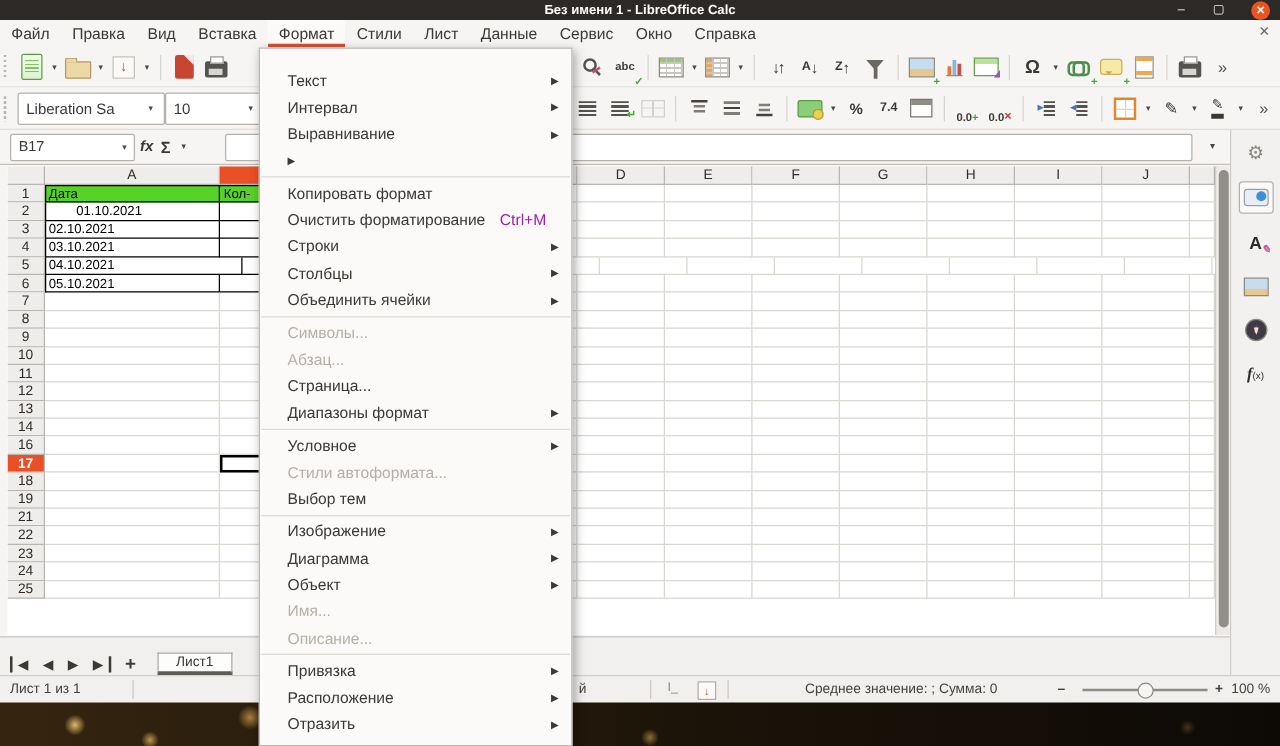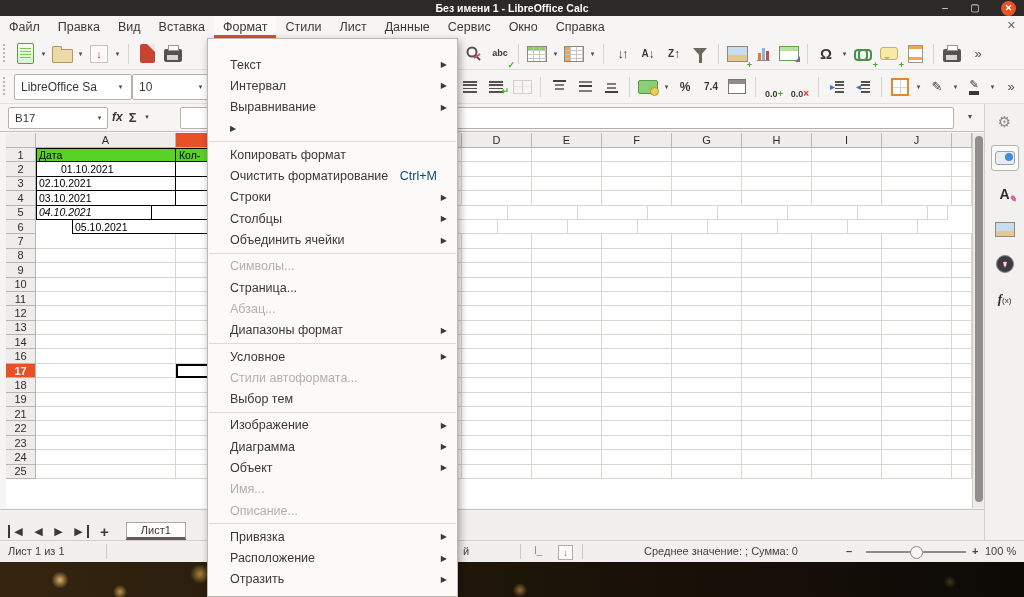--- a/index.html
+++ b/index.html
@@ -172,21 +172,21 @@
       radial-gradient(circle 10px at 520px 28px,rgba(190,148,70,.7),transparent 70%),
       radial-gradient(circle 9px at 950px 20px,rgba(120,90,40,.5),transparent 70%),
       linear-gradient(to right,#352510,#1a1208 60%,#0d0a06);
   }
   
   #format-menu{left:207px;top:38px;width:251px;height:559px;background:#fbfaf9;
       border:1px solid #bdb8b2;box-shadow:2px 3px 8px rgba(0,0,0,.35);box-sizing:border-box;
       padding-top:15px;z-index:50;overflow:hidden}
   .mi{height:21.3px;display:flex;align-items:center;font-size:12.5px;padding:0 10px 0 22px;position:relative}
   .mi .mi-lbl{flex:1}
-  .mi .mi-sc{color:#0c4a6e;margin-right:10px}
+  .mi .mi-sc{color:#a21caf;margin-right:10px}
   .mi .mi-ar{font-size:8px;color:#3b3835}
   .mi.hl{background:#dbd8d5}
   .mi.dis{color:#b5afa8}
   .msep{height:1px;background:#dedad5;margin:2px 1px}
 </style>
 </head>
 <body>
 
 <div id="titlebar" class="abs">
   <span id="title-text">Без имени 1 - LibreOffice Calc</span>
@@ -310,21 +310,21 @@
         <span class="g" style="font-size:13px;color:#55524e">»</span>
       </span>
   </div>
 </div>
 
 <div id="toolbar2" class="toolbar abs">
   <div class="tb-group" style="left:2px">
     <span class="handle"></span>
   </div>
   <div class="combo" style="left:14px;width:104px">
-    <span>LibreOffice Sa</span>
+    <span>Liberation Sa</span>
     <span class="dd">▾</span>
   </div>
   <div class="combo" style="left:132px;width:66px">
     <span>10</span>
     <span class="dd">▾</span>
   </div>
   <div class="tb-group" style="left:458px">
     <span class="tbtn">
         <span class="i-bars"></span>
       </span>
@@ -477,35 +477,35 @@
       <div class="cell" style="width: 70px;"></div>
       <div class="cell" style="width: 70px;"></div>
       <div class="cell" style="width: 70px;"></div>
       <div class="cell" style="width: 70px;"></div>
       <div class="cell" style="width: 70px;"></div>
       <div class="cell" style="width: 70px;"></div>
       <div class="cell" style="width: 20px;"></div>
     </div>
     <div class="grid-row">
       <div class="hdr row-hdr">5</div>
-      <div class="cell tb tb-left" style="width: 116px; font-style: italic;">04.10.2021</div>
+      <div class="cell tb tb-left" style="width: 158px;">04.10.2021</div>
       <div class="cell tb" style="width: 143px;"></div>
       <div class="cell" style="width: 143px;"></div>
       <div class="cell" style="width: 70px;"></div>
       <div class="cell" style="width: 70px;"></div>
       <div class="cell" style="width: 70px;"></div>
       <div class="cell" style="width: 70px;"></div>
       <div class="cell" style="width: 70px;"></div>
       <div class="cell" style="width: 70px;"></div>
       <div class="cell" style="width: 70px;"></div>
       <div class="cell" style="width: 20px;"></div>
     </div>
     <div class="grid-row">
       <div class="hdr row-hdr">6</div>
-      <div class="cell tb tb-left" style="width: 140px; margin-left: 36px;">05.10.2021</div>
+      <div class="cell tb tb-left" style="width: 140px;">05.10.2021</div>
       <div class="cell tb" style="width: 143px;"></div>
       <div class="cell" style="width: 143px;"></div>
       <div class="cell" style="width: 70px;"></div>
       <div class="cell" style="width: 70px;"></div>
       <div class="cell" style="width: 70px;"></div>
       <div class="cell" style="width: 70px;"></div>
       <div class="cell" style="width: 70px;"></div>
       <div class="cell" style="width: 70px;"></div>
       <div class="cell" style="width: 70px;"></div>
       <div class="cell" style="width: 20px;"></div>
@@ -838,27 +838,27 @@
       <span class="mi-ar">▶</span>
     </div>
     <div class="mi">
       <span class="mi-lbl">Объединить ячейки</span>
       <span class="mi-ar">▶</span>
     </div>
     <div class="msep"></div>
     <div class="mi dis">
       <span class="mi-lbl">Символы...</span>
     </div>
-    <div class="mi">
-      <span class="mi-lbl">Страница...</span>
-    </div>
     <div class="mi dis">
       <span class="mi-lbl">Абзац...</span>
     </div>
     <div class="mi">
+      <span class="mi-lbl">Страница...</span>
+    </div>
+    <div class="mi">
       <span class="mi-lbl">Диапазоны формат</span>
       <span class="mi-ar">▶</span>
     </div>
     <div class="msep"></div>
     <div class="mi">
       <span class="mi-lbl">Условное</span>
       <span class="mi-ar">▶</span>
     </div>
     <div class="mi dis">
       <span class="mi-lbl">Стили автоформата...</span>

